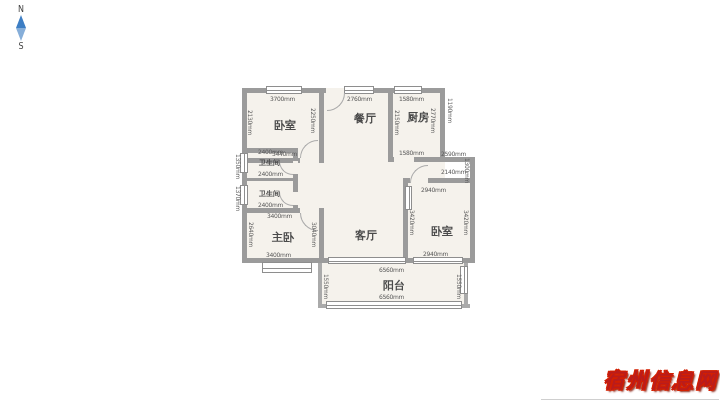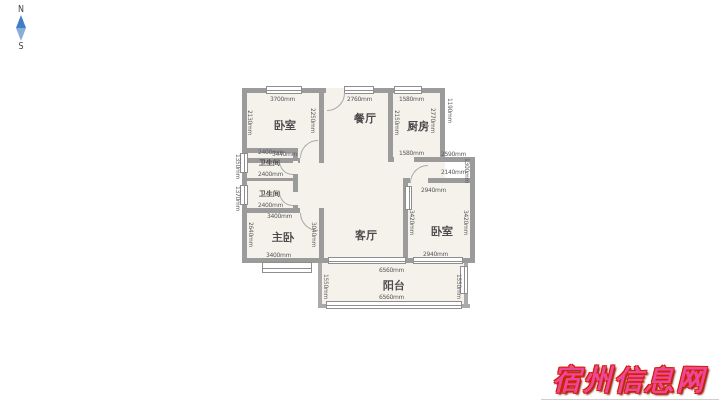--- a/index.html
+++ b/index.html
@@ -18,23 +18,23 @@
   .gap{position:absolute;background:#f5f2ec;}
   .win{position:absolute;background:#fff;border:1px solid #8e8e8e;box-sizing:border-box;}
   .win.h::after{content:"";position:absolute;left:0;right:0;top:50%;border-top:1px solid #8e8e8e;}
   .win.v::after{content:"";position:absolute;top:0;bottom:0;left:50%;border-left:1px solid #8e8e8e;}
   .arc{position:absolute;box-sizing:border-box;border:0 solid #ababab;}
   .room-label{position:absolute;font-size:11px;font-weight:bold;color:#4a4a4a;white-space:nowrap;}
   .dim{position:absolute;font-size:6px;color:#5a5a5a;white-space:nowrap;letter-spacing:-0.3px;}
   .dim.v{writing-mode:vertical-rl;letter-spacing:-0.3px;}
   
   .watermark{position:absolute;right:1px;bottom:5px;width:178px;text-align:center;}
-  .wm-name{font-family:"DejaVu Serif",serif;font-weight:bold;font-style:italic;font-size:28px;
-           line-height:32px;color:#ec4899;letter-spacing:3px;white-space:nowrap;
-           text-shadow:1px 1px 0 #d42000,-1px -1px 0 #d42000,1px -1px 0 #d42000,-1px 1px 0 #d42000,2px 2px 2px #801000;}
+  .wm-name{font-family:"DejaVu Serif",serif;font-weight:bold;font-style:italic;font-size:20px;
+           line-height:32px;color:#b91c1c;letter-spacing:3px;white-space:nowrap;
+           text-shadow:1px 1px 0 #d42000,-1px -1px 0 #d42000,1px -1px 0 #d42000,-1px 1px 0 #d42000,2px 2px 2px #801000;text-align:right;}
   .wm-bar{margin-top:-3px;height:15px;line-height:15px;font-weight:bold;font-size:13px;letter-spacing:1px;
           color:#c00d0d;background:linear-gradient(180deg,#ffb800 0%,#f85500 45%,#c81400 100%);
           text-shadow:0 0 2px #ffe27a,0 0 1px #fffbe0;}
   .wm-line{height:1px;background:#cfcfcf;margin-top:3px;}
 </style>
 </head>
 <body>
 
 <div class="stage">
 
@@ -103,21 +103,21 @@
 
     <div class="arc" style="left:327px;top:93px;width:18px;height:18px;border-radius:0 0 100% 0;border-right-width:1px;border-bottom-width:1px;"></div>
     <div class="arc" style="left:300px;top:140px;width:18px;height:18px;border-radius:100% 0 0 0;border-top-width:1px;border-left-width:1px;"></div>
     <div class="arc" style="left:279px;top:161px;width:14px;height:14px;border-radius:0 0 0 100%;border-left-width:1px;border-bottom-width:1px;"></div>
     <div class="arc" style="left:279px;top:192px;width:14px;height:14px;border-radius:0 0 0 100%;border-left-width:1px;border-bottom-width:1px;"></div>
     <div class="arc" style="left:300px;top:213px;width:18px;height:18px;border-radius:0 0 0 100%;border-left-width:1px;border-bottom-width:1px;"></div>
     <div class="arc" style="left:410px;top:165px;width:18px;height:18px;border-radius:100% 0 0 0;border-top-width:1px;border-left-width:1px;"></div>
 
     <div class="room-label" style="left:274px;top:118px;">卧室</div>
     <div class="room-label" style="left:354px;top:111px;">餐厅</div>
-    <div class="room-label" style="left:407px;top:119px;">厨房</div>
+    <div class="room-label" style="left:407px;top:110px;">厨房</div>
     <div class="room-label" style="left:259px;top:158px;font-size:7px;">卫生间</div>
     <div class="room-label" style="left:259px;top:189px;font-size:7px;">卫生间</div>
     <div class="room-label" style="left:272px;top:230px;">主卧</div>
     <div class="room-label" style="left:355px;top:228px;">客厅</div>
     <div class="room-label" style="left:431px;top:224px;">卧室</div>
     <div class="room-label" style="left:383px;top:278px;">阳台</div>
 
     <div class="dim" style="left:270px;top:95px;">3700mm</div>
     <div class="dim" style="left:272px;top:150px;">3440mm</div>
     <div class="dim v" style="left:247px;top:110px;">2130mm</div>

